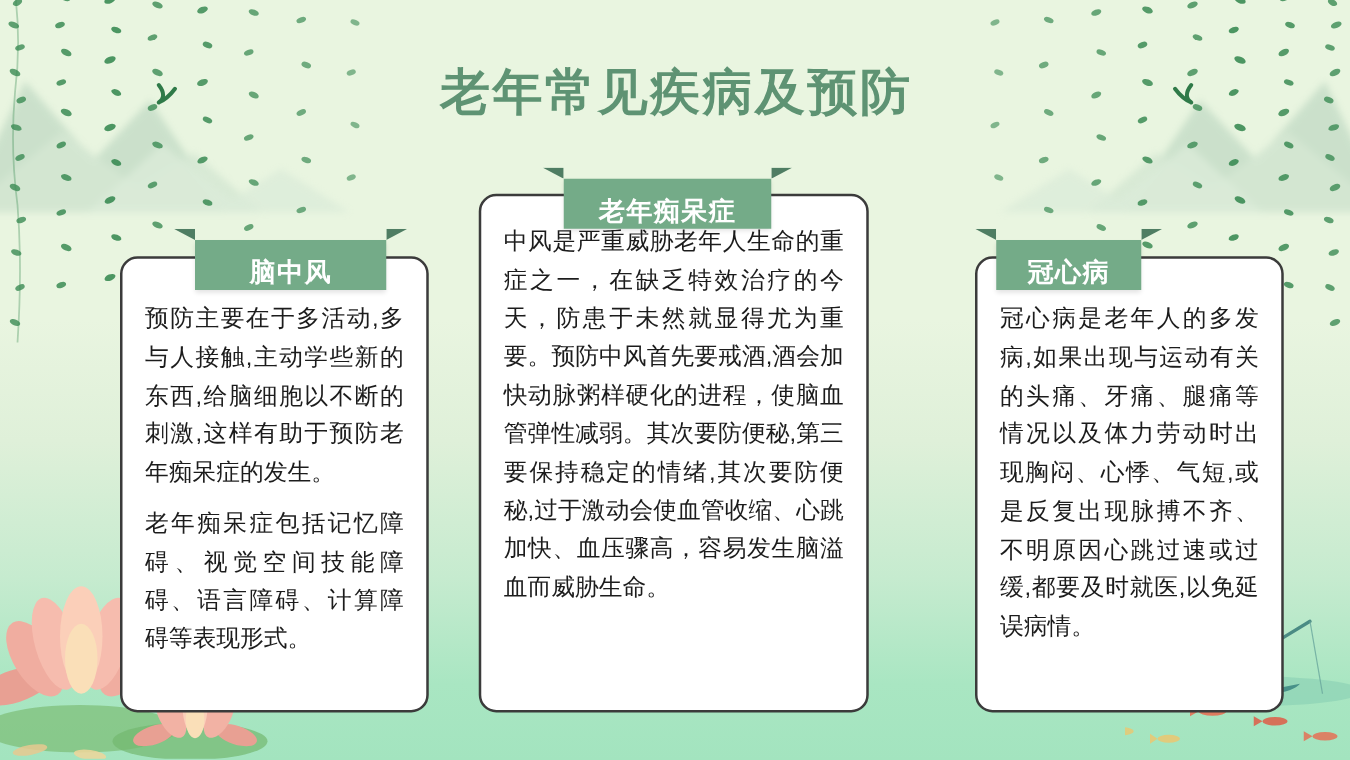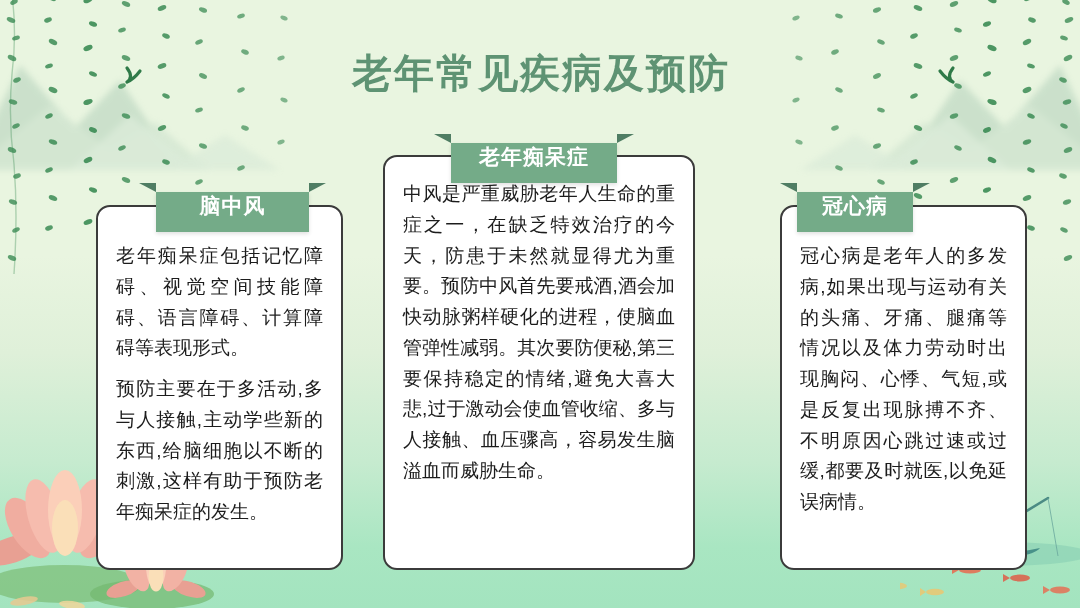--- a/index.html
+++ b/index.html
@@ -66,21 +66,21 @@
   #card-center { left:383px; top:155px; width:312px; height:415px; }
   #card-right  { left:760px; top:205px; width:247px; height:365px;margin-left:20px; }
   #card-center .card-body{ padding-top:22px; }
   #card-right  .card-body{ padding-top:34px; }
   #card-left   .card-body{ padding-top:34px; }
 
   
   .ribbon{
     position:absolute; z-index:6;
     height:40px;
-    display:flex; align-items:flex-start; justify-content:center;
+    display:flex; align-items:flex-end; justify-content:center;
     background:#74ab88;
     color:#ffffff; font-size:21px; font-weight:bold; letter-spacing:1px;
     box-shadow:0 2px 4px rgba(0,0,0,.12);
   }
   .ribbon .tail{
     position:absolute; top:-9px; width:17px; height:9px;
   }
   .ribbon .tail.l{ left:-17px;
     background:#4f7d63;
     clip-path:polygon(0 0, 100% 0, 100% 100%);
@@ -357,33 +357,33 @@
         <ellipse cx="-2" cy="112" rx="9" ry="3.2" fill="#f0c46a" opacity=".75"></ellipse>
       </g>
     </svg>
   </div>
 </div>
 
 <div id="title">老年常见疾病及预防</div>
 
 <div class="card" id="card-left">
   <div class="card-body">
+    <p>预防主要在于多活动,多与人接触,主动学些新的东西,给脑细胞以不断的刺激,这样有助于预防老年痴呆症的发生。</p>
     <p>老年痴呆症包括记忆障碍、视觉空间技能障碍、语言障碍、计算障碍等表现形式。</p>
-    <p>预防主要在于多活动,多与人接触,主动学些新的东西,给脑细胞以不断的刺激,这样有助于预防老年痴呆症的发生。</p>
   </div>
 </div>
 <div class="ribbon" id="ribbon-left">
   <span class="tail l"></span>
   <span class="tail r"></span>
   <span>脑中风</span>
 </div>
 
 <div class="card" id="card-center">
   <div class="card-body">
-    <p>中风是严重威胁老年人生命的重症之一，在缺乏特效治疗的今天，防患于未然就显得尤为重要。预防中风首先要戒酒,酒会加快动脉粥样硬化的进程，使脑血管弹性减弱。其次要防便秘,第三要保持稳定的情绪,避免大喜大悲,过于激动会使血管收缩、多与人接触、血压骤高，容易发生脑溢血而威胁生命。</p>
+    <p>中风是严重威胁老年人生命的重症之一，在缺乏特效治疗的今天，防患于未然就显得尤为重要。预防中风首先要戒酒,酒会加快动脉粥样硬化的进程，使脑血管弹性减弱。其次要防便秘,第三要保持稳定的情绪,其次要防便秘,过于激动会使血管收缩、心跳加快、血压骤高，容易发生脑溢血而威胁生命。</p>
   </div>
 </div>
 <div class="ribbon" id="ribbon-center">
   <span class="tail l"></span>
   <span class="tail r"></span>
   <span>老年痴呆症</span>
 </div>
 
 <div class="card" id="card-right">
   <div class="card-body">

